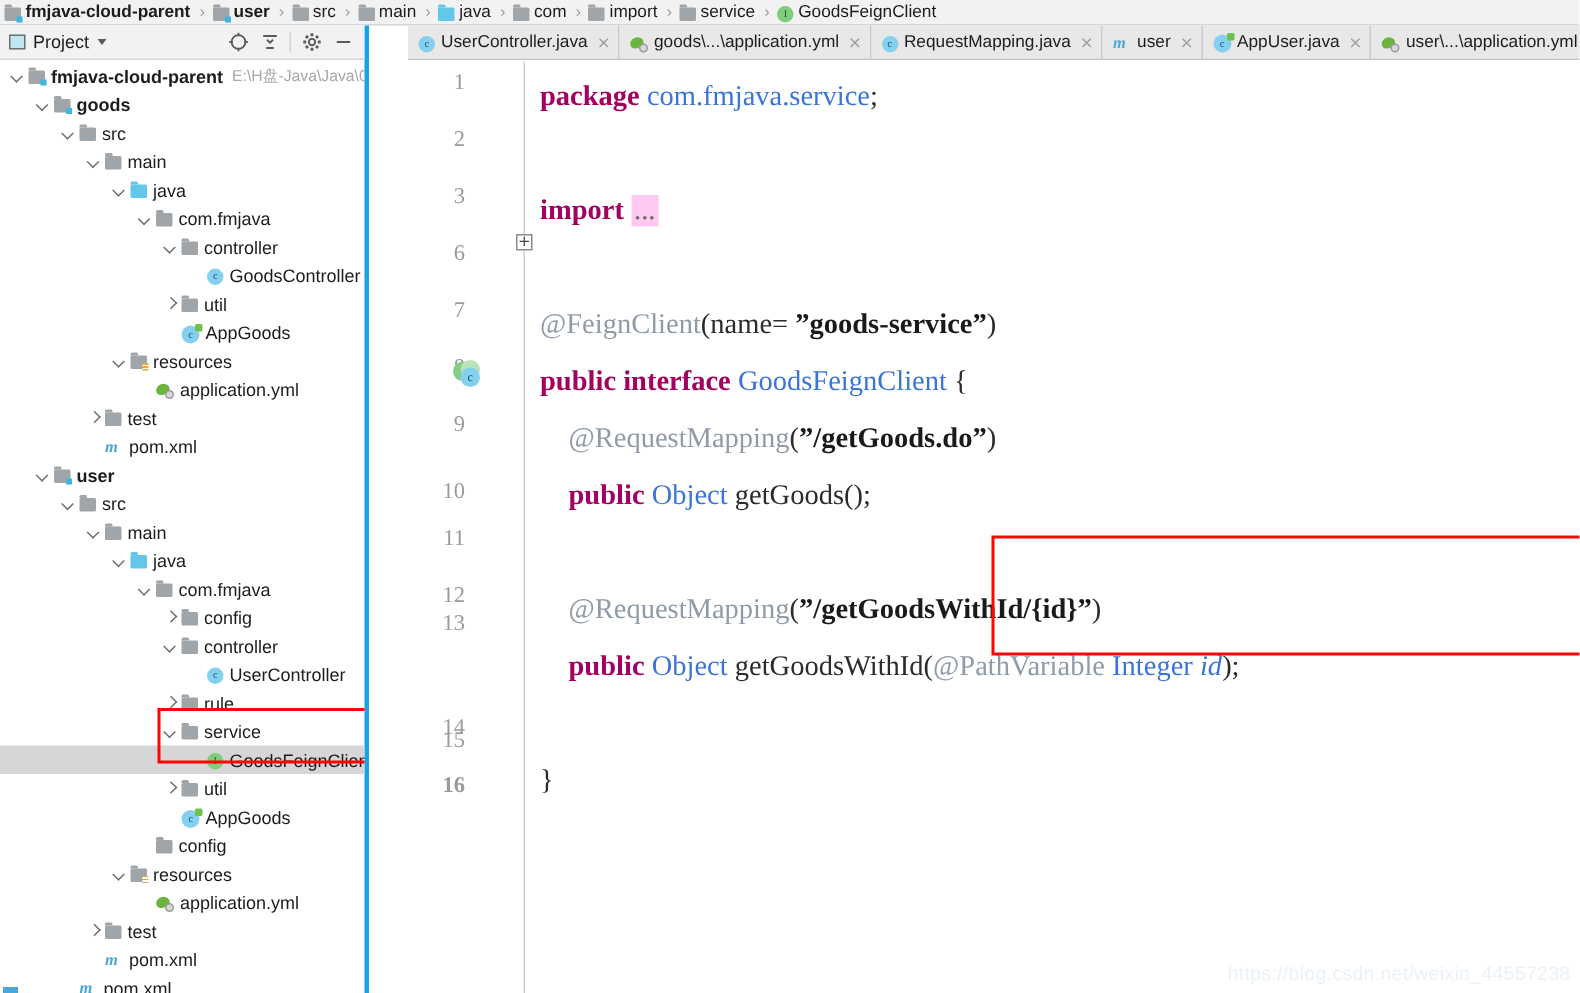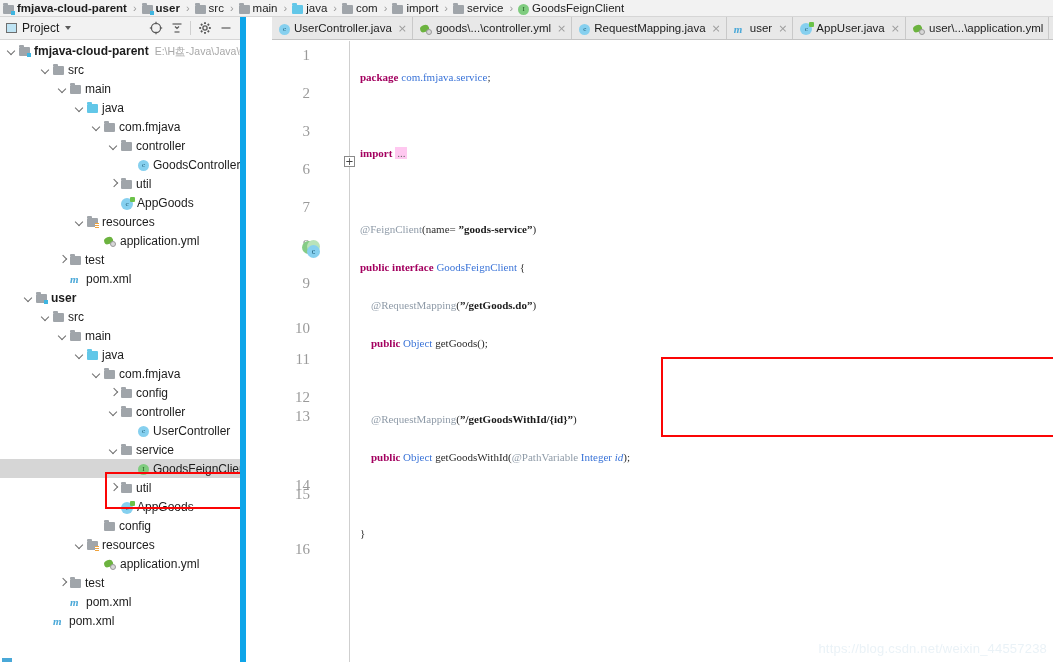--- a/index.html
+++ b/index.html
@@ -74,21 +74,21 @@
     border-radius:50%;background:#d8d8d8;border:1px solid #9a9a9a;box-sizing:border-box;
   }
   .ic-maven{
     width:12px;height:11px;color:#4aa8d8;font-size:11px;line-height:11px;
     font-family:"Liberation Serif",serif;font-style:italic;font-weight:bold;position:relative;top:1px;
   }
 
   
   #project-panel{
     position:absolute;left:0;top:17px;width:246px;height:645px;
-    background:#fff;border-right:6px solid #0ea5e9;box-sizing:border-box;overflow:hidden;
+    background:#fff;border-right:3px solid #0ea5e9;box-sizing:border-box;overflow:hidden;
   }
   #project-header{
     height:23px;background:#f2f2f2;border-bottom:1px solid #d6d6d6;
     display:flex;align-items:center;padding:0 4px 0 6px;box-sizing:border-box;
   }
   #project-title-wrap{display:flex;align-items:center;flex:1;}
   .proj-ico{
     width:11px;height:10px;border:1.5px solid #6e6e6e;box-sizing:border-box;
     background:#bfe4f4;margin-right:5px;
   }
@@ -153,23 +153,23 @@
     position:absolute;left:0;top:0;width:78px;height:621px;background:#fff;
   }
   #gutter-line{
     position:absolute;left:77px;top:0;width:1px;height:621px;background:#cfcfcf;
   }
   .gln{
     position:absolute;right:40px;font-family:"Liberation Serif","DejaVu Serif",serif;
     font-size:15px;color:#9a9a9a;line-height:18px;text-align:right;
   }
   #code{
-    position:absolute;left:78px;top:12px;width:703px;height:435px;
+    position:absolute;left:78px;top:0;width:703px;height:435px;
     font-family:"Liberation Serif","DejaVu Serif",serif;
-    font-size:11px;line-height:38px;white-space:pre;
+    font-size:19px;line-height:38px;white-space:pre;
   }
   .cl{position:absolute;left:10px;white-space:pre;}
   .kw{color:#a3005f;font-weight:bold;}
   .pkg{color:#3b74d8;}
   .cls{color:#3b74d8;}
   .ann{color:#8f9ba8;}
   .str{color:#1a1a1a;font-weight:bold;}
   .pln{color:#2b2b2b;}
   .brace{color:#2b2b2b;}
   .param-it{color:#3b74d8;font-style:italic;}
@@ -314,20 +314,25 @@
     </div>
   </div>
 
   <div id="tree">
       <div class="row" style="padding-left: 6px;">
         <span class="twisty open"></span>
         <span class="ticon ic-folder mod"></span>
         <span class="tlabel bold">fmjava-cloud-parent</span>
         <span class="tpath">E:\H盘-Java\Java\02-Java</span>
       </div>
+      <div class="row" style="padding-left: 23px;">
+        <span class="twisty open"></span>
+        <span class="ticon ic-folder mod"></span>
+        <span class="tlabel bold">goods</span>
+      </div>
       <div class="row" style="padding-left: 40px;">
         <span class="twisty open"></span>
         <span class="ticon ic-folder"></span>
         <span class="tlabel">src</span>
       </div>
       <div class="row" style="padding-left: 57px;">
         <span class="twisty open"></span>
         <span class="ticon ic-folder"></span>
         <span class="tlabel">main</span>
       </div>
@@ -413,20 +418,25 @@
       </div>
       <div class="row" style="padding-left: 108px;">
         <span class="twisty open"></span>
         <span class="ticon ic-folder"></span>
         <span class="tlabel">controller</span>
       </div>
       <div class="row" style="padding-left: 125px;">
         <span class="twisty"></span>
         <span class="ticon ic-class">c</span>
         <span class="tlabel">UserController</span>
+      </div>
+      <div class="row" style="padding-left: 108px;">
+        <span class="twisty closed"></span>
+        <span class="ticon ic-folder"></span>
+        <span class="tlabel">rule</span>
       </div>
       <div class="row" style="padding-left: 108px;">
         <span class="twisty open"></span>
         <span class="ticon ic-folder"></span>
         <span class="tlabel">service</span>
       </div>
       <div class="row selected" style="padding-left: 125px;">
         <span class="twisty"></span>
         <span class="ticon ic-iface">I</span>
         <span class="tlabel">GoodsFeignClient</span>
@@ -478,21 +488,21 @@
 <div id="editor-area">
 
   <div id="tabbar">
       <div class="tab">
         <span class="ticon ic-class">c</span>
         <span class="tab-label">UserController.java</span>
         <span class="tab-close">×</span>
       </div>
       <div class="tab">
         <span class="ticon ic-yml"></span>
-        <span class="tab-label">goods\...\controller.yml</span>
+        <span class="tab-label">goods\...\application.yml</span>
         <span class="tab-close">×</span>
       </div>
       <div class="tab">
         <span class="ticon ic-class">c</span>
         <span class="tab-label">RequestMapping.java</span>
         <span class="tab-close">×</span>
       </div>
       <div class="tab">
         <span class="ticon ic-maven">m</span>
         <span class="tab-label">user</span>
@@ -517,21 +527,21 @@
         <div class="gln" style="top: 119px;">6</div>
         <div class="gln" style="top: 157px;">7</div>
         <div class="gln" style="top: 195px;">8</div>
         <div class="gln" style="top: 233px;">9</div>
         <div class="gln" style="top: 278px;">10</div>
         <div class="gln" style="top: 309px;">11</div>
         <div class="gln" style="top: 347px;">12</div>
         <div class="gln" style="top: 366px;">13</div>
         <div class="gln" style="top: 403px; margin-top: 32px;">14</div>
         <div class="gln" style="top: 444px;">15</div>
-        <div class="gln" style="top: 499px;">16</div>
+        <div class="gln" style="top: 474px; font-weight: bold;">16</div>
       </div>
     <div id="gutter-line"></div>
 
     <div id="fold-marker">+</div>
 
     <div id="impl-marker">
       <span class="g1"></span>
         <span class="g2"></span>
         <span class="c1">c</span>
     </div>

